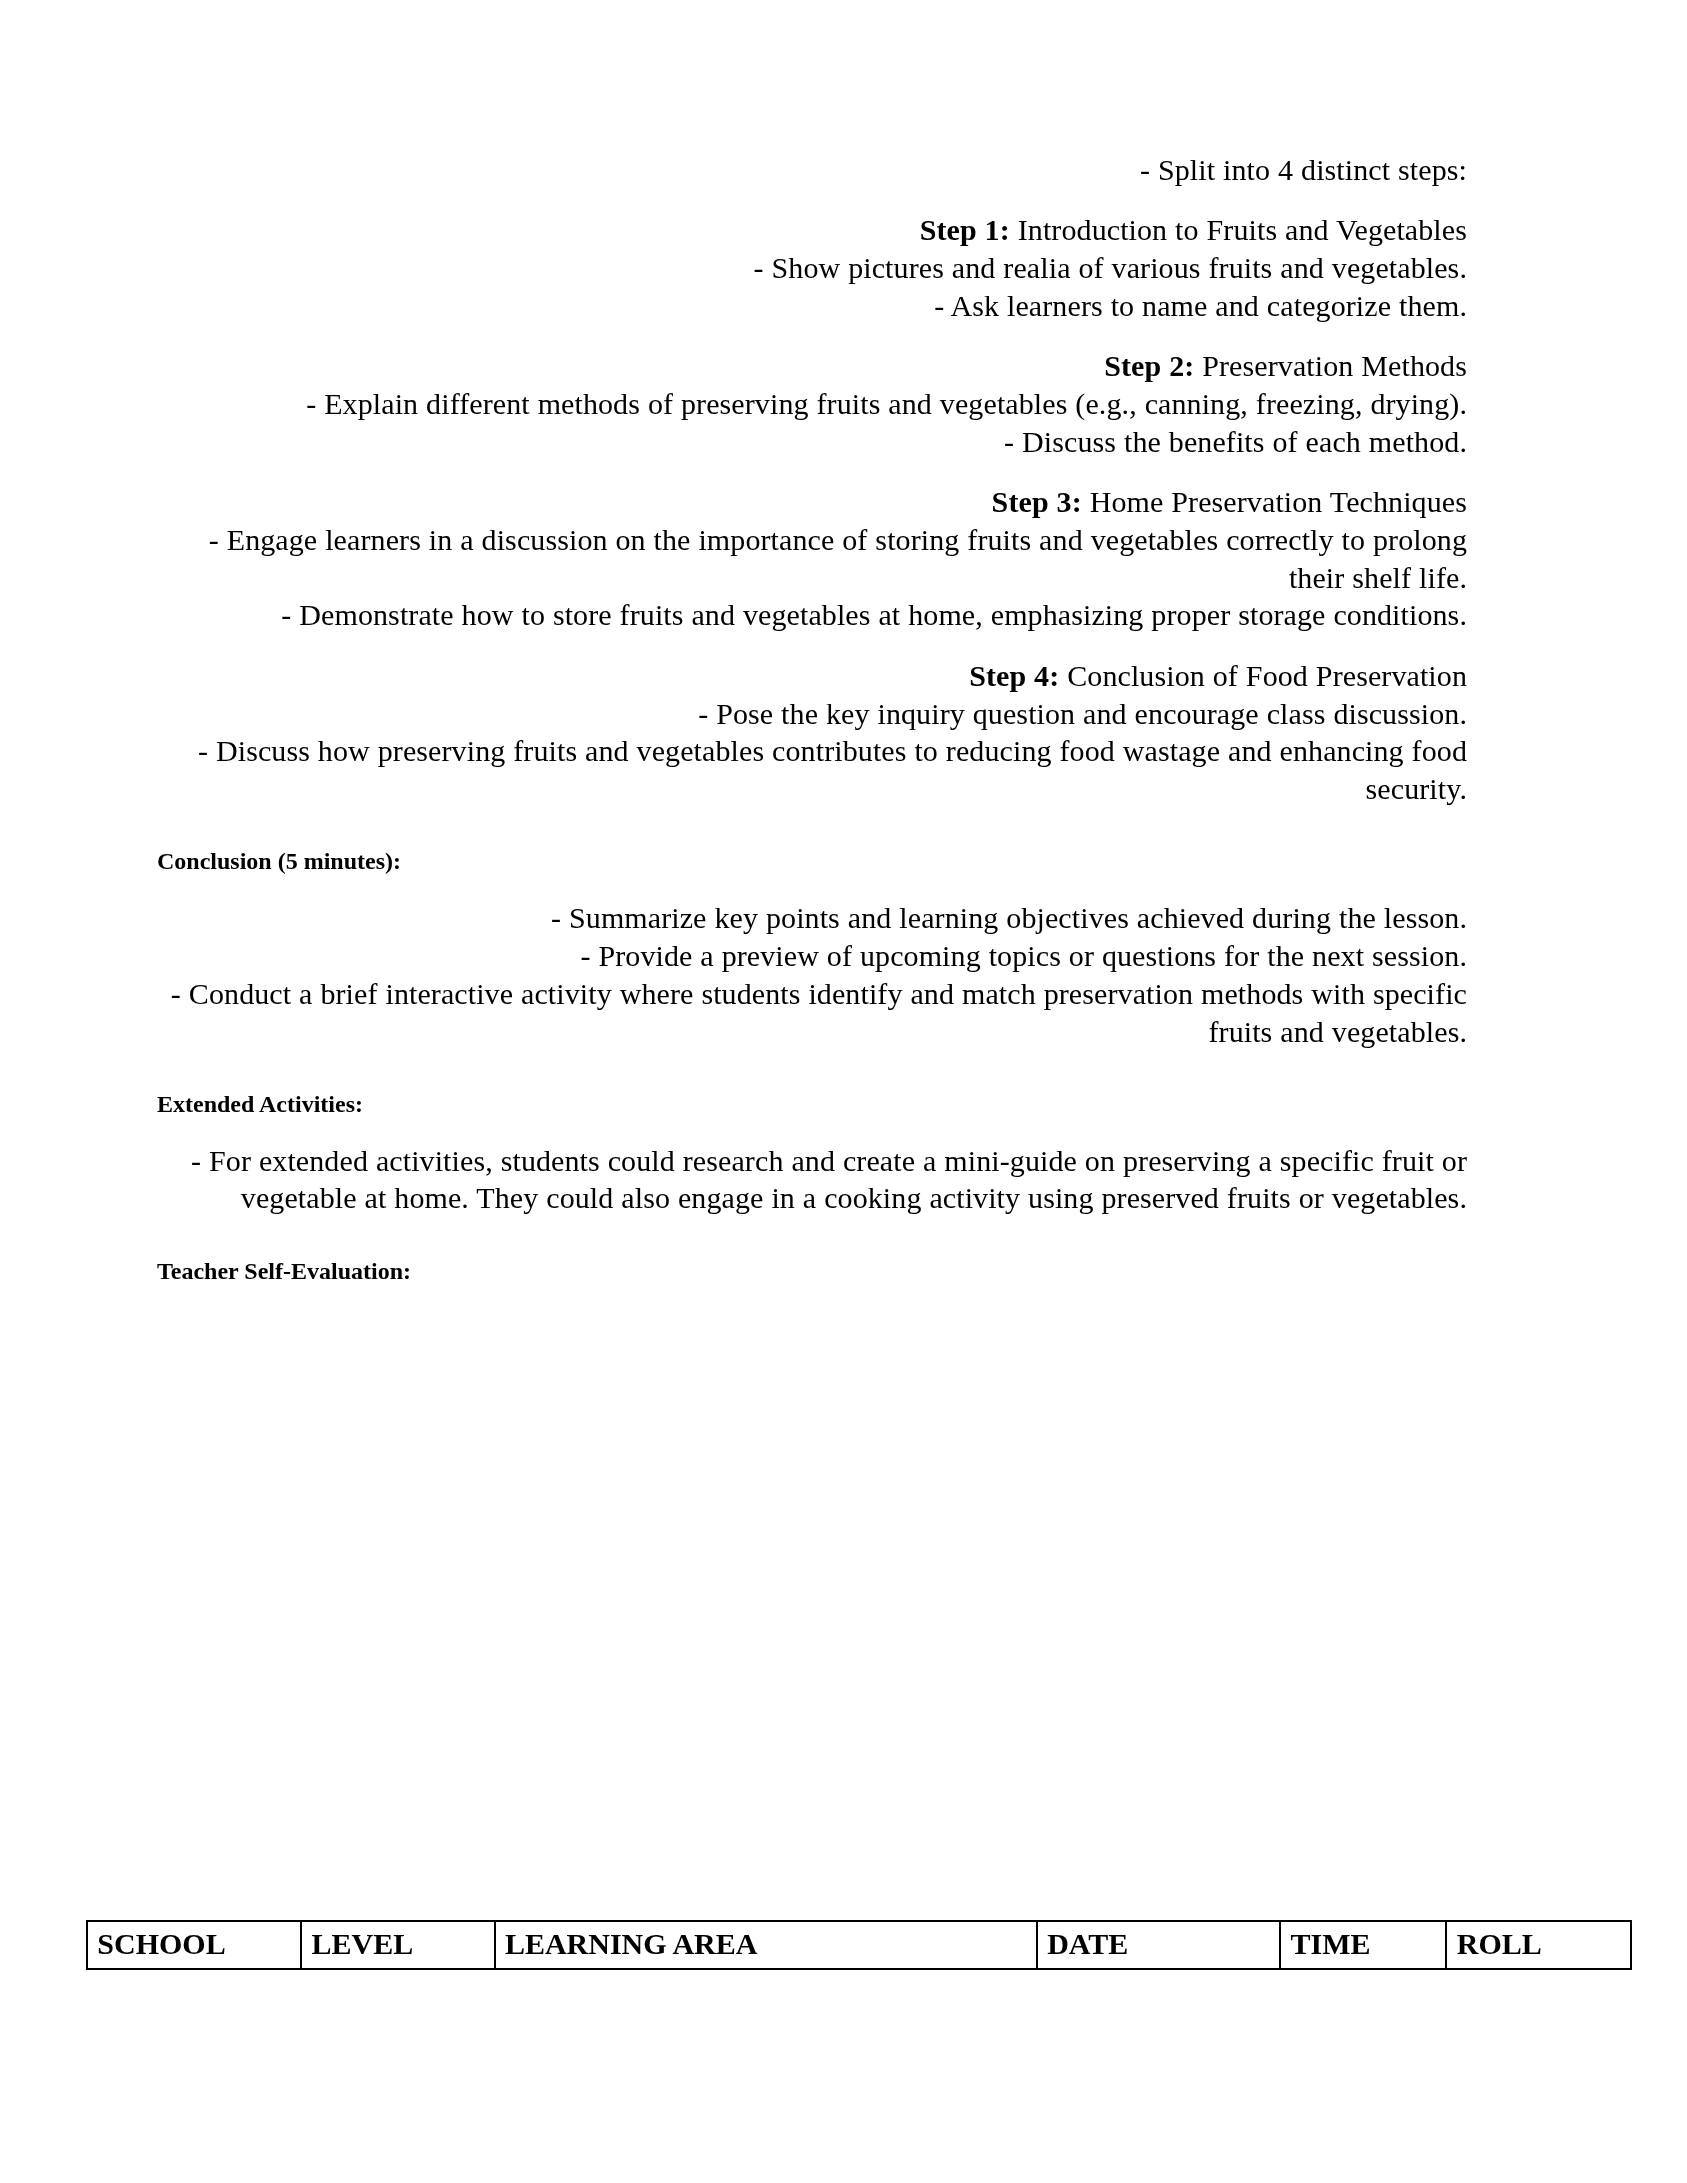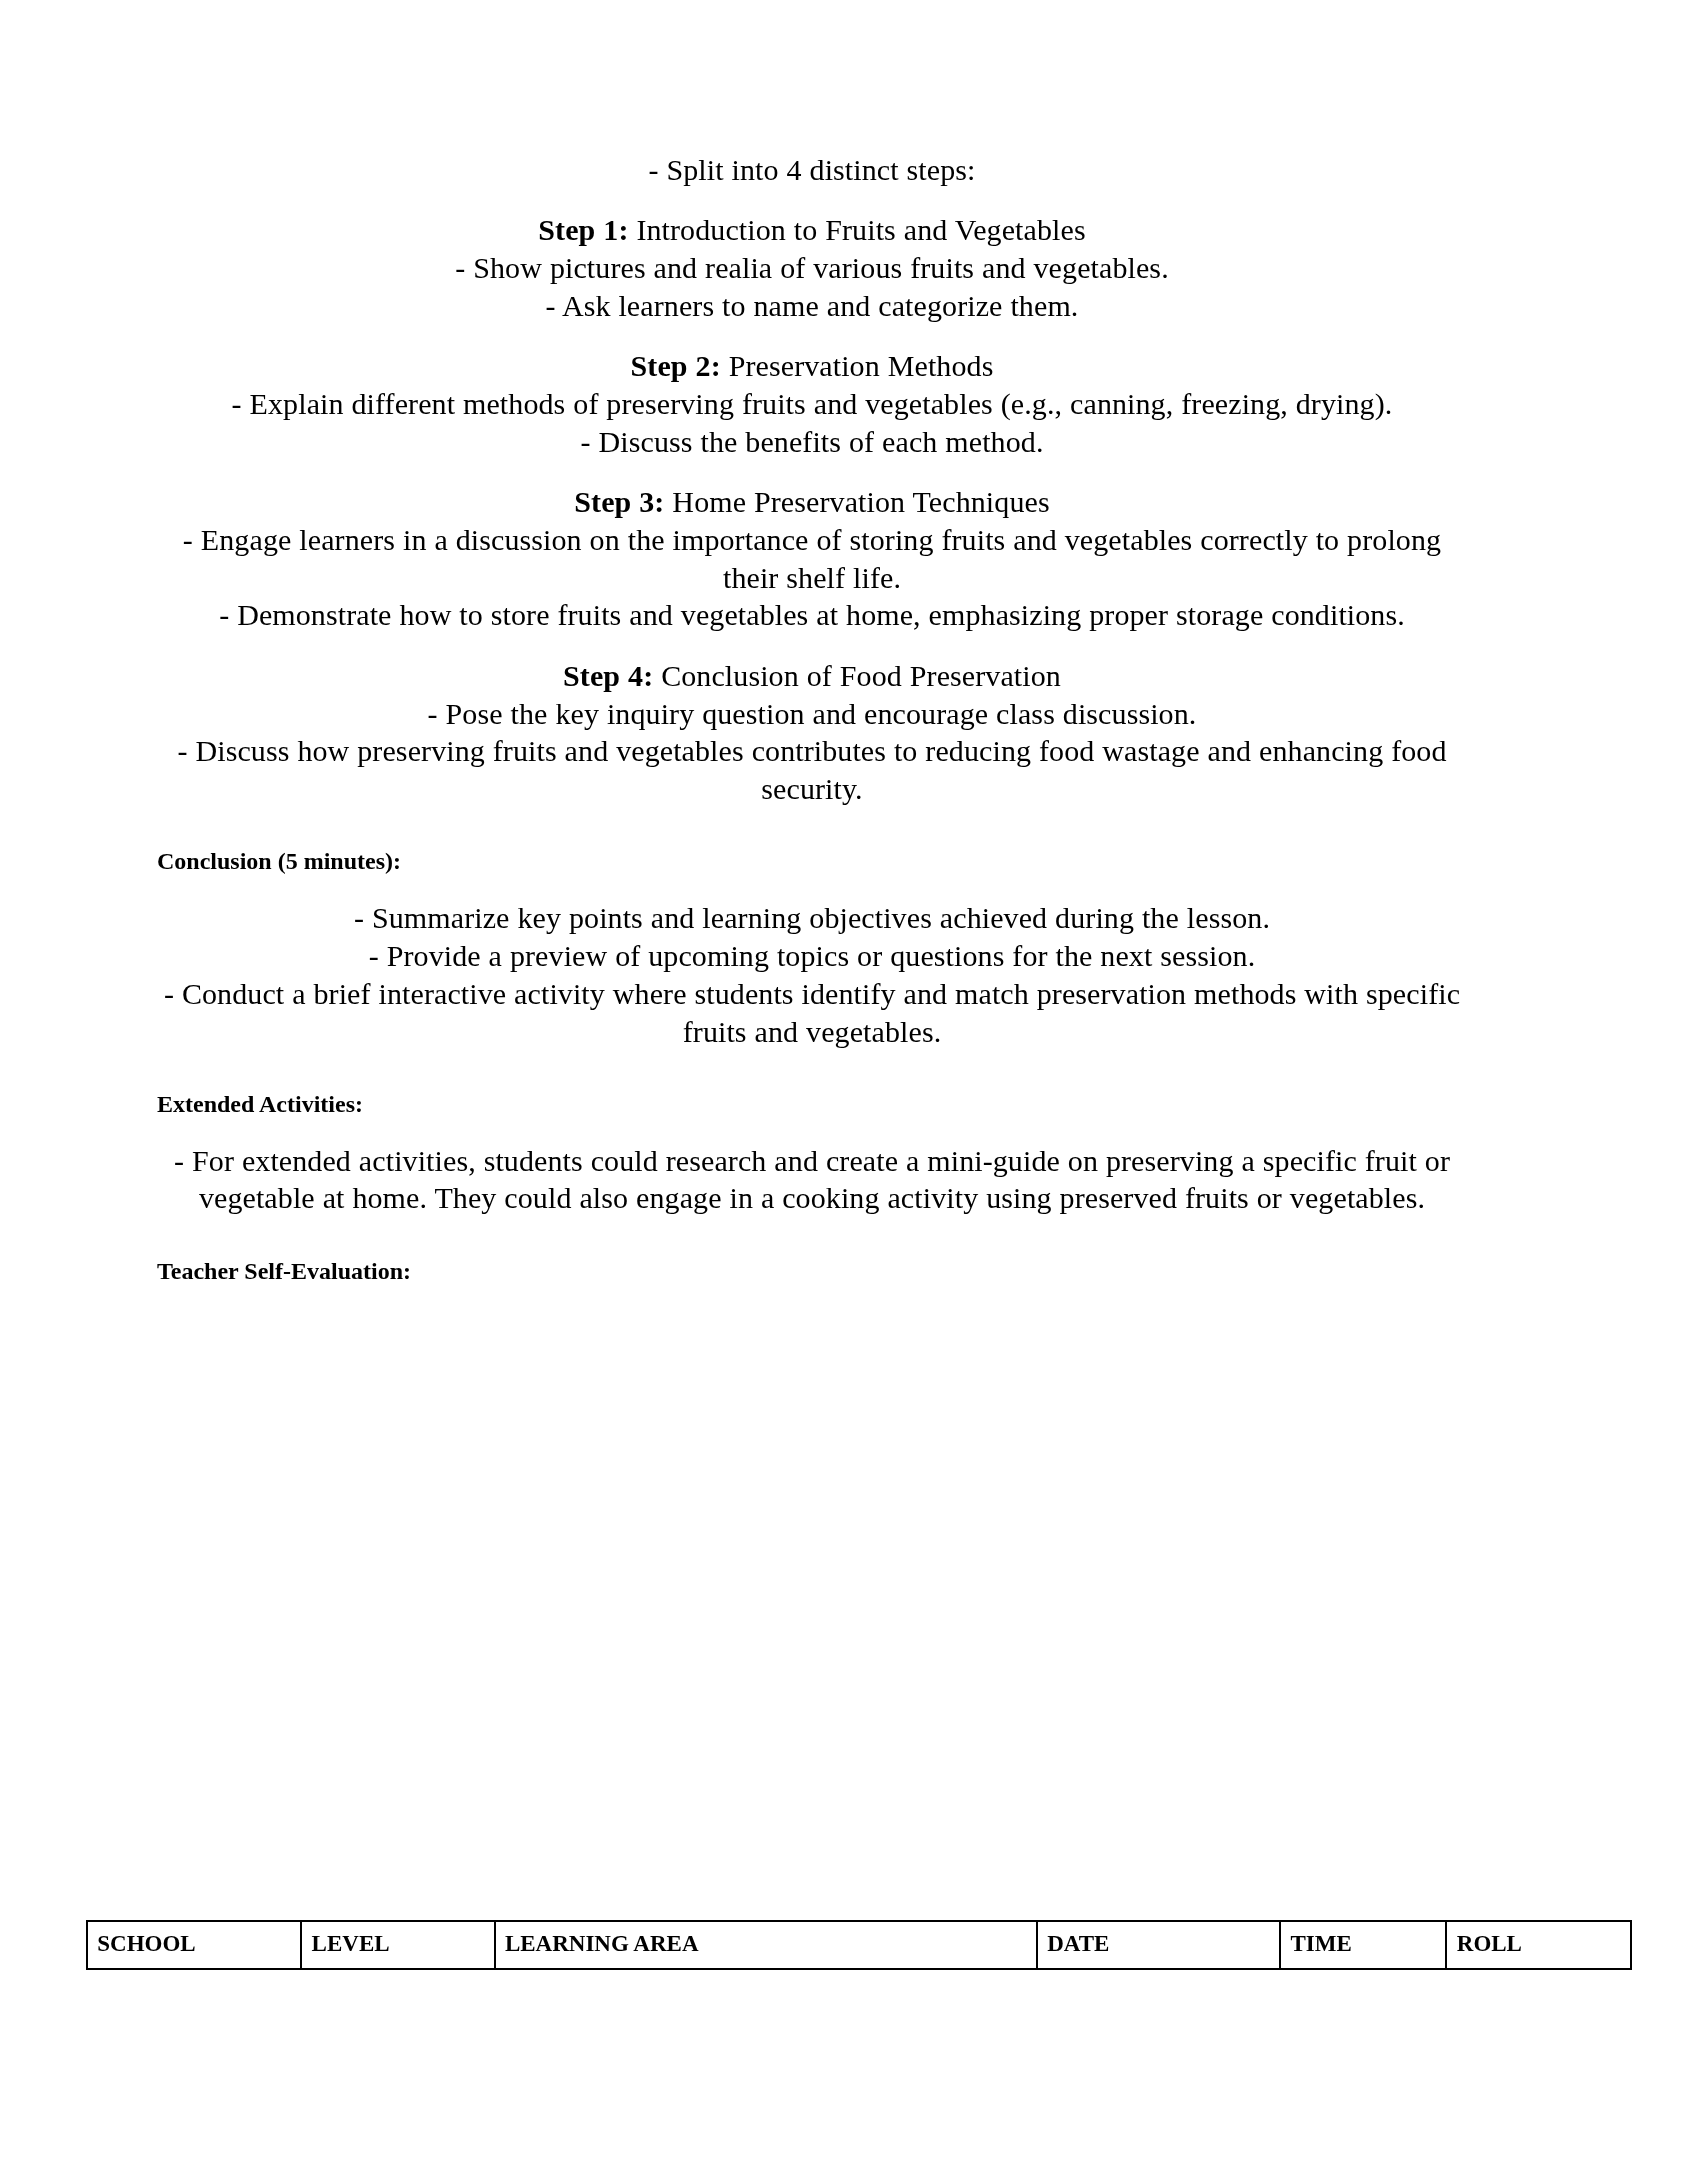--- a/index.html
+++ b/index.html
@@ -24,21 +24,21 @@
   .content {
     position: absolute;
     left: 157px;
     top: 151px;
     width: 1310px;
   }
   .para {
     font-size: 30px;
     line-height: 1.26;
     margin: 0 0 22.5px 0;
-    text-align: center;
+    text-align: right;
     letter-spacing: 0.1px;
     word-spacing: 0.3px;
   }
   .line {
     display: block;
     white-space: pre-wrap;
   }
   .bold {
     font-weight: bold;
   }
@@ -56,21 +56,21 @@
     left: 86px;
     top: 1920px;
     width: 1477px;
     border-collapse: collapse;
     table-layout: fixed;
   }
   .footer-table td {
     border: 2px solid #000000;
     height: 41px;
     padding: 1.3px 0 4px 9.3px;
-    font-size: 23px;
+    font-size: 30px;
     font-weight: bold;
     font-family: "Liberation Serif", "DejaVu Serif", serif;
     vertical-align: middle;
     line-height: 1;
     white-space: nowrap;
   }
   .col-school  { width: 203px; }
   .col-level   { width: 182px; }
   .col-area    { width: 531px; margin-left: 36px; }
   .col-date    { width: 232px; }

